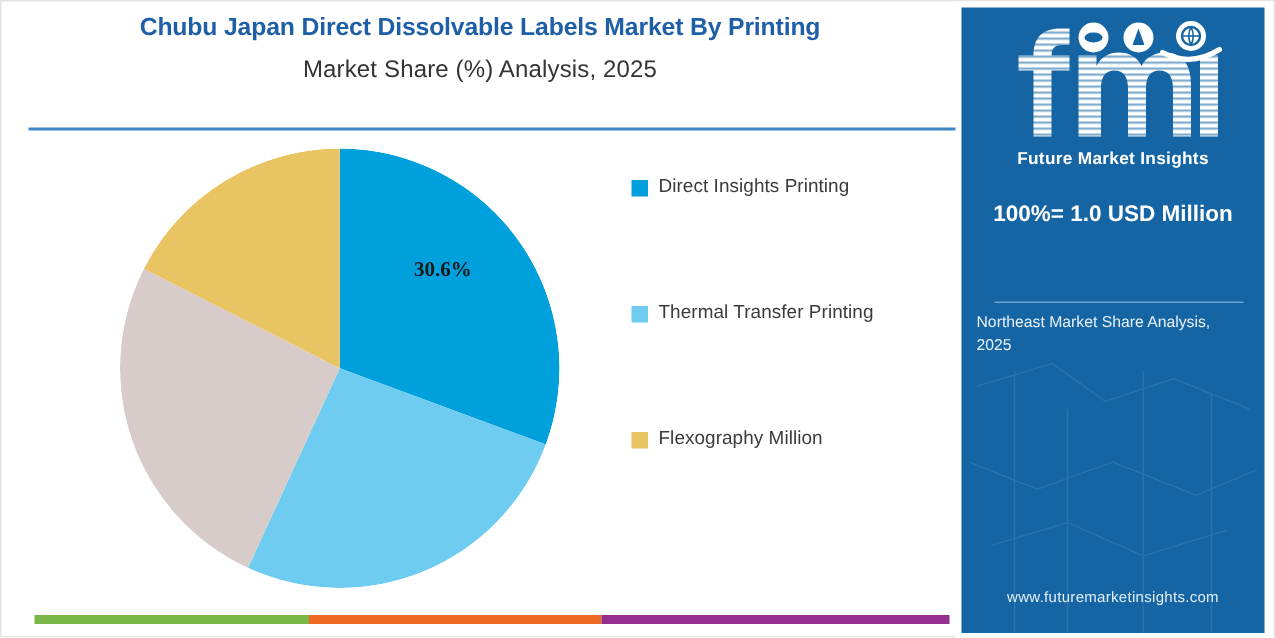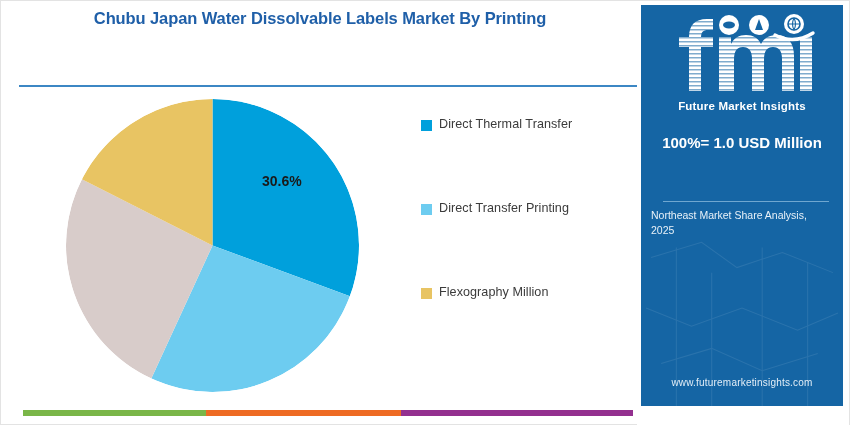--- a/index.html
+++ b/index.html
@@ -46,22 +46,22 @@
   }
 
   #title-rule{
     position:absolute;left:18px;top:84px;width:620px;height:0;
     border-top:2px solid #3C87C4;
   }
 
   
   #pie-wrap{
     position:absolute;
-    left:65px;top:98px;
-    width:293px;height:293px;
+    left:79px;top:98px;
+    width:293px;height:293px;font-family:Liberation Serif, serif;
   }
   #pie{
     width:293px;height:293px;
     border-radius:50%;
     display:block;
   }
   #pie-label{
     position:absolute;
     left:196px;top:74px;
     font-size:14px;
@@ -103,21 +103,21 @@
   }
   .bar-seg{height:6px;}
 
   
   #right-panel{
     position:absolute;
     right:0;top:0;
     width:212px;height:425px;
     background:#ffffff;
     box-sizing:border-box;
-    padding:4px 6px 20px 4px;
+    padding:4px 6px 4px 4px;
   }
   #right-inner{
     position:relative;
     width:100%;height:100%;
     background:#1565A4;
     overflow:hidden;
   }
   
   #texture{
     position:absolute;inset:0;
@@ -178,45 +178,46 @@
   }
 </style>
 </head>
 <body>
 
 <div id="page">
 
   <div id="left-panel">
 
     <div id="title-block">
-      <span id="chart-title">Chubu Japan Water Dissolvable Labels Market By Printing</span>
+      <span id="chart-title">Chubu Japan Direct Dissolvable Labels Market By Printing</span>
+      <span id="chart-subtitle">Market Share (%) Analysis, 2025</span>
     </div>
 
     <div id="title-rule"></div>
 
     <div id="pie-wrap">
       <svg id="pie" viewBox="0 0 200 200">
         <g id="pie-slices">
             <path d="M 100 100 L 100 0 A 100 100 0 0 1 193.8068826896166 134.64489515147233 Z" fill="#00A0DC"></path>
             <path d="M 100 100 L 193.8068826896166 134.64489515147233 A 100 100 0 0 1 58.237578779353356 190.86198420565822 Z" fill="#6DCCF0"></path>
             <path d="M 100 100 L 58.237578779353356 190.86198420565822 A 100 100 0 0 1 10.849432730171614 54.699046859168575 Z" fill="#D8CCCA"></path>
             <path d="M 100 100 L 10.849432730171614 54.699046859168575 A 100 100 0 0 1 99.99999999999997 0 Z" fill="#E8C463"></path>
           </g>
       </svg>
       <span id="pie-label">30.6%</span>
     </div>
 
     <div id="legend">
       <div class="legend-item">
         <span class="legend-swatch" style="background: rgb(0, 160, 220);"></span>
-        <span class="legend-label">Direct Thermal Transfer</span>
+        <span class="legend-label">Direct Insights Printing</span>
       </div>
       <div class="legend-item">
         <span class="legend-swatch" style="background: rgb(109, 204, 240);"></span>
-        <span class="legend-label">Direct Transfer Printing</span>
+        <span class="legend-label">Thermal Transfer Printing</span>
       </div>
       <div class="legend-item">
         <span class="legend-swatch" style="background: rgb(232, 196, 99);"></span>
         <span class="legend-label">Flexography Million</span>
       </div>
     </div>
 
     <div id="bottom-bar">
         <div class="bar-seg" style="background: rgb(122, 182, 72); width: 30%;"></div>
         <div class="bar-seg" style="background: rgb(238, 107, 35); width: 32%;"></div>

